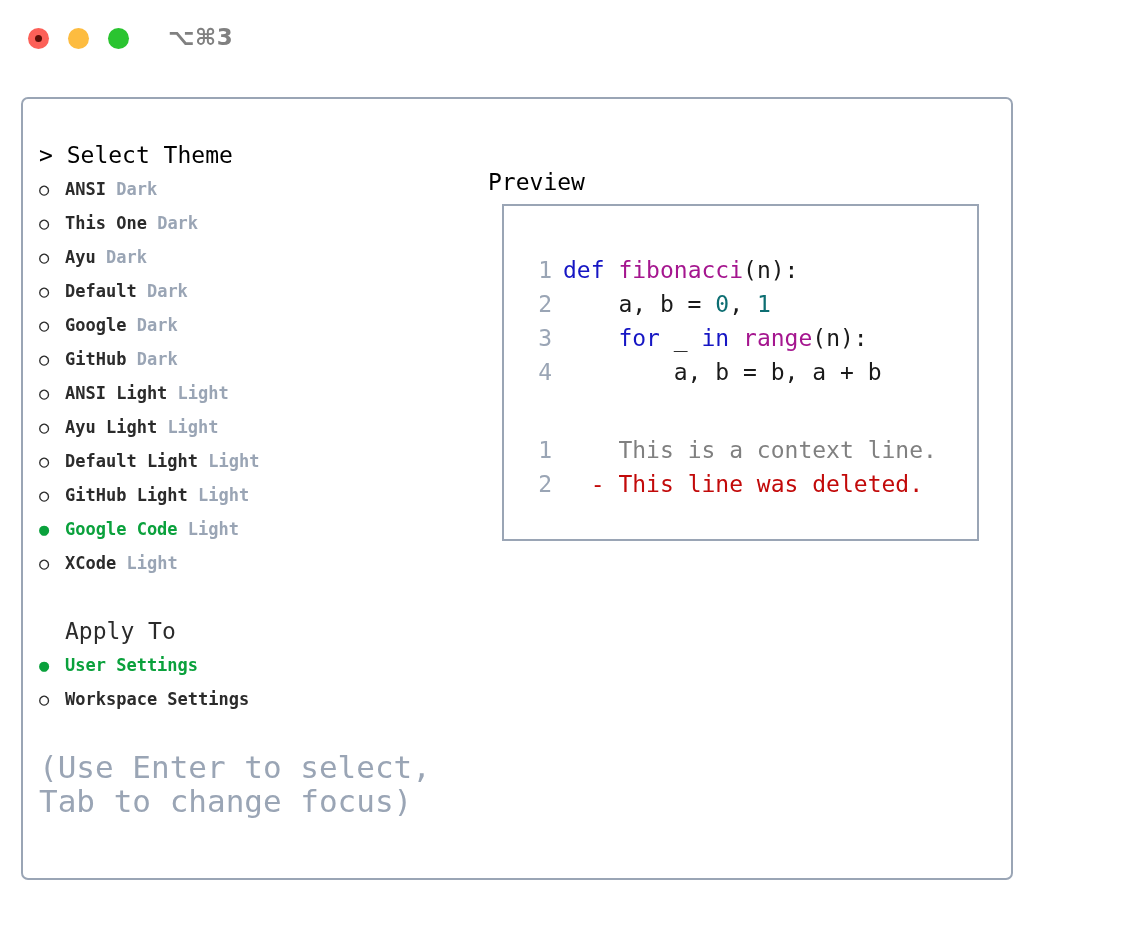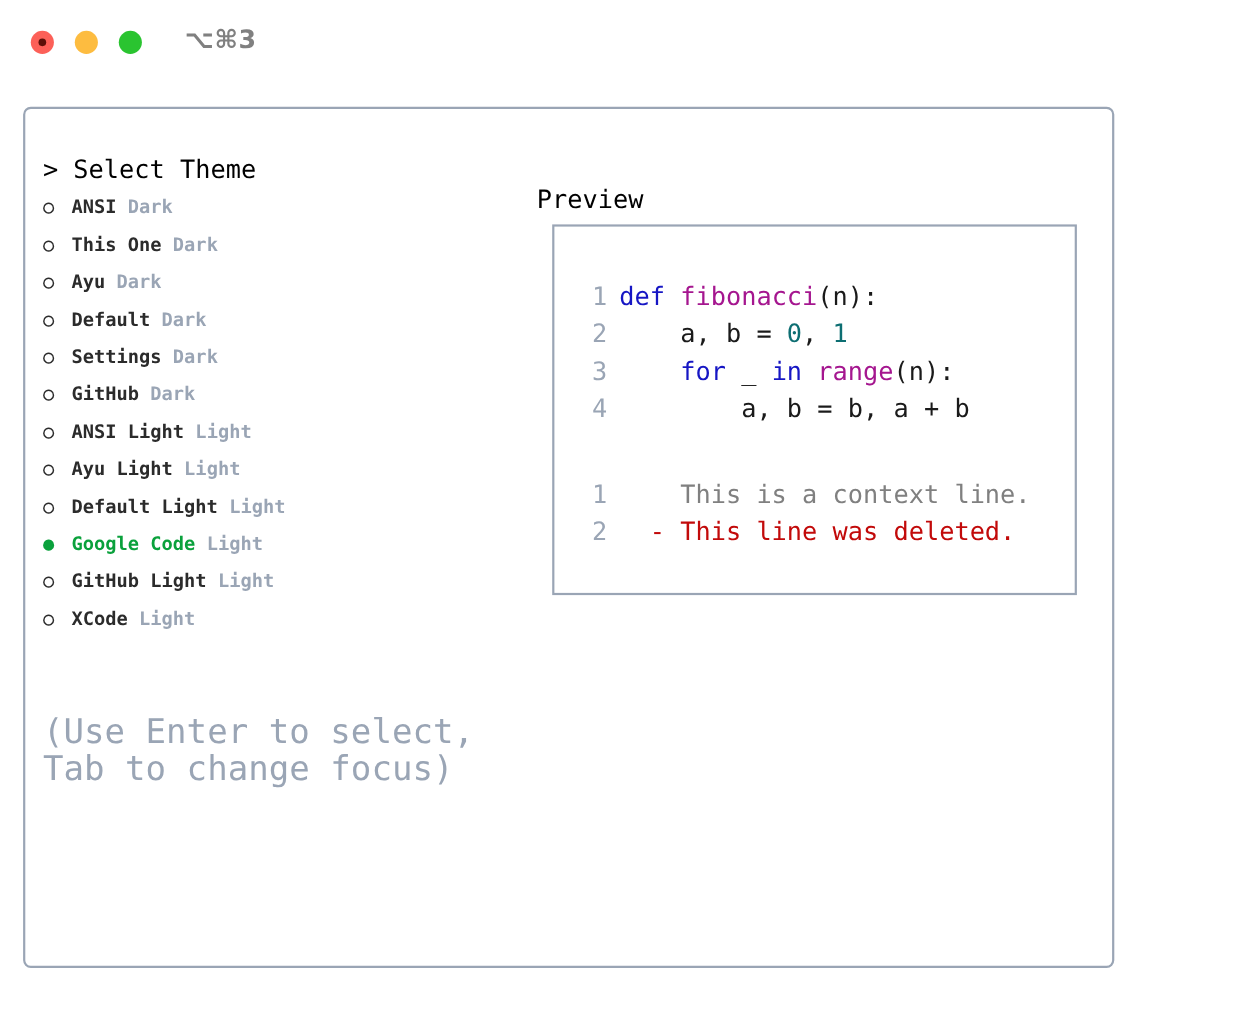--- a/index.html
+++ b/index.html
@@ -186,30 +186,35 @@
 
   <div id="main-panel">
 
     <div id="theme-column">
       <div class="section-heading">&gt; Select Theme</div>
       <div id="theme-list">
           <div class="opt-row"><span class="bullet">○</span><span class="opt-name">ANSI</span> <span class="opt-kind">Dark</span></div>
           <div class="opt-row"><span class="bullet">○</span><span class="opt-name">This One</span> <span class="opt-kind">Dark</span></div>
           <div class="opt-row"><span class="bullet">○</span><span class="opt-name">Ayu</span> <span class="opt-kind">Dark</span></div>
           <div class="opt-row"><span class="bullet">○</span><span class="opt-name">Default</span> <span class="opt-kind">Dark</span></div>
-          <div class="opt-row"><span class="bullet">○</span><span class="opt-name">Settings</span> <span class="opt-kind">Dark</span></div>
+          <div class="opt-row"><span class="bullet">○</span><span class="opt-name">Google</span> <span class="opt-kind">Dark</span></div>
           <div class="opt-row"><span class="bullet">○</span><span class="opt-name">GitHub</span> <span class="opt-kind">Dark</span></div>
           <div class="opt-row"><span class="bullet">○</span><span class="opt-name">ANSI Light</span> <span class="opt-kind">Light</span></div>
           <div class="opt-row"><span class="bullet">○</span><span class="opt-name">Ayu Light</span> <span class="opt-kind">Light</span></div>
           <div class="opt-row"><span class="bullet">○</span><span class="opt-name">Default Light</span> <span class="opt-kind">Light</span></div>
+          <div class="opt-row"><span class="bullet">○</span><span class="opt-name">GitHub Light</span> <span class="opt-kind">Light</span></div>
           <div class="opt-row selected"><span class="bullet sel">●</span><span class="opt-name">Google Code</span> <span class="opt-kind">Light</span></div>
-          <div class="opt-row"><span class="bullet">○</span><span class="opt-name">GitHub Light</span> <span class="opt-kind">Light</span></div>
           <div class="opt-row"><span class="bullet">○</span><span class="opt-name">XCode</span> <span class="opt-kind">Light</span></div>
         </div>
       <div class="spacer-line"></div>
+      <div class="group-label">Apply To</div>
+      <div id="apply-list">
+          <div class="opt-row selected"><span class="bullet sel">●</span><span class="opt-name">User Settings</span></div>
+          <div class="opt-row"><span class="bullet">○</span><span class="opt-name">Workspace Settings</span></div>
+        </div>
       <div class="spacer-line"></div>
       <div id="hint-text">(Use Enter to select, Tab to change focus)</div>
     </div>
 
     <div id="preview-column">
       <div class="section-heading">Preview</div>
     </div>
 
     <div id="preview-box">
       <div id="code-area">

